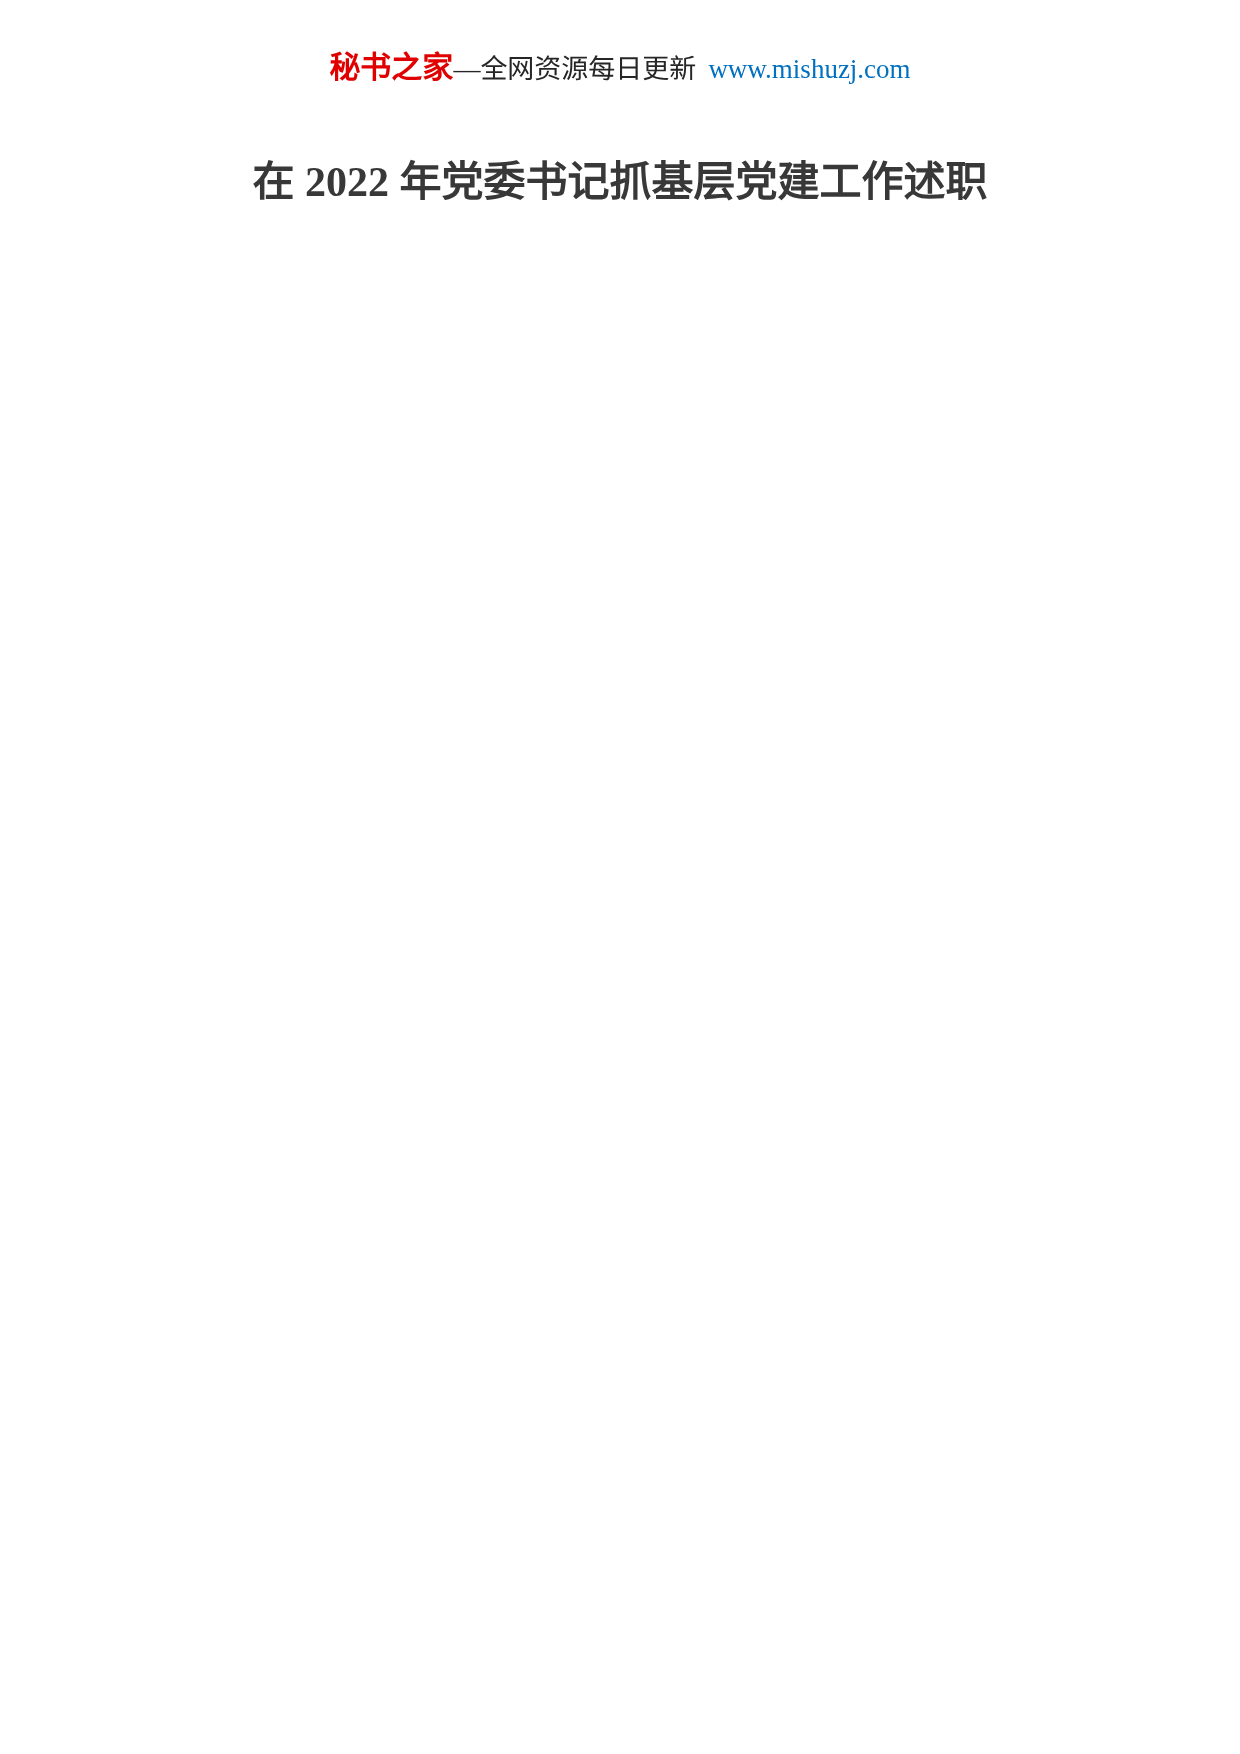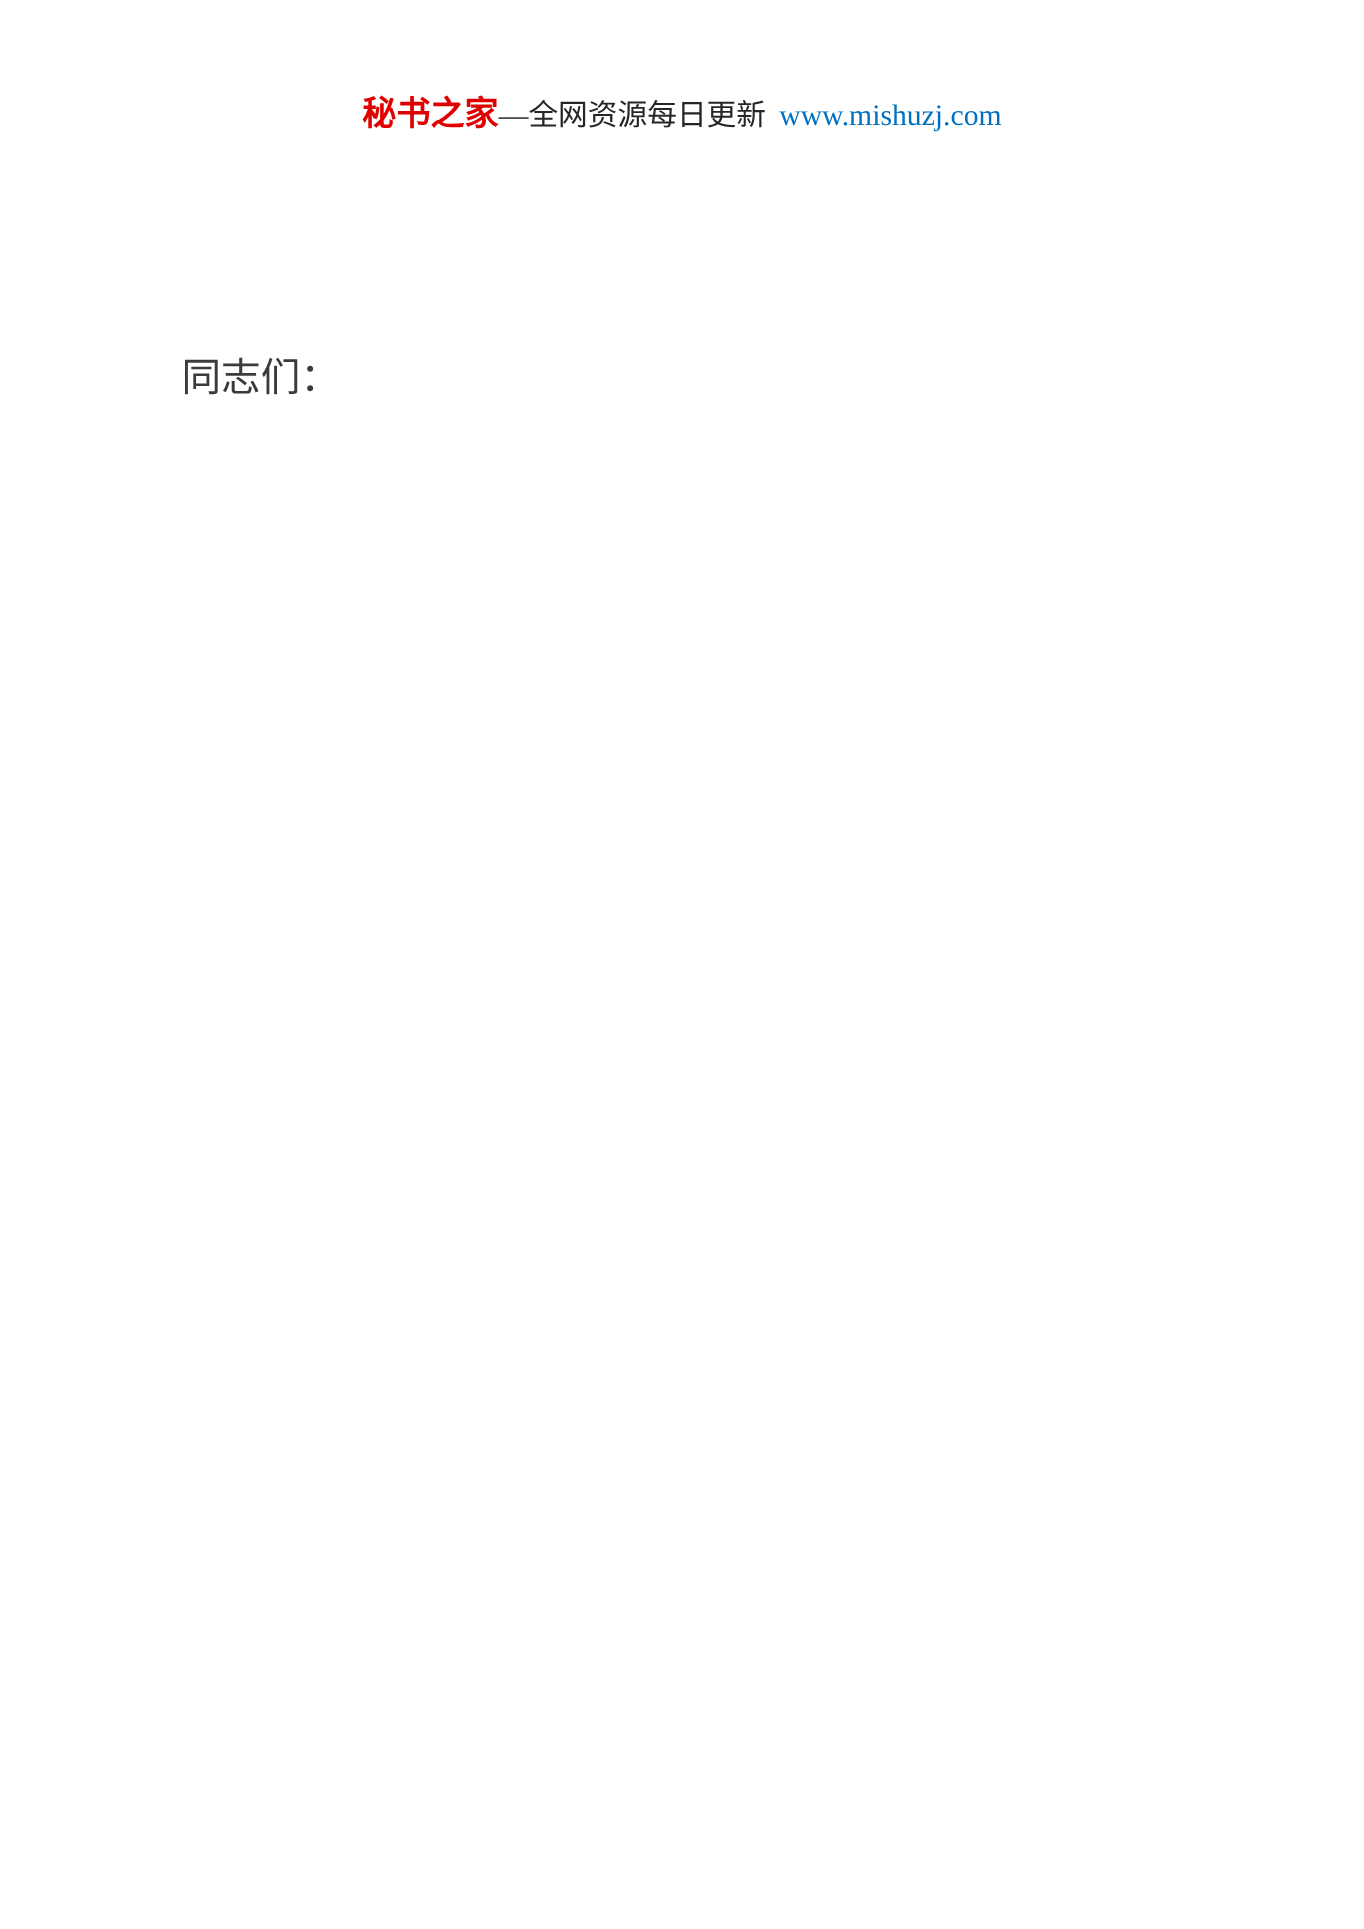--- a/index.html
+++ b/index.html
@@ -6,21 +6,21 @@
     margin: 0;
     padding: 0;
     background: #ffffff;
   }
   .page {
     position: relative;
     width: 1240px;
     height: 1754px;
     background: #ffffff;
     box-sizing: border-box;
-    padding: 84px 165px 0 165px;
+    padding: 48px 165px 0 165px;
     font-family: "Liberation Serif", serif;
     color: #3b3b3b;
     overflow: hidden;
   }
   .site-header {
     text-align: center;
     font-size: 27px;
     color: #262626;
     white-space: nowrap;
     line-height: 40px;
@@ -67,20 +67,19 @@
 </head>
 <body>
 
 <div class="page">
 
   <div class="site-header">
     <span class="brand">秘书之家</span><span class="dash">—</span><span class="tagline">全网资源每日更新</span><a class="url">www.mishuzj.com</a>
   </div>
 
   <h1 class="doc-title">
-    <br>
+    <span class="title-line">在 2022 年党委书记抓基层党建工作述职</span><br>
   </h1>
 
   <div class="doc-body">
-    <p class="salutation">同志们：</p>
   </div>
 
 </div>
 
 </body></html>

